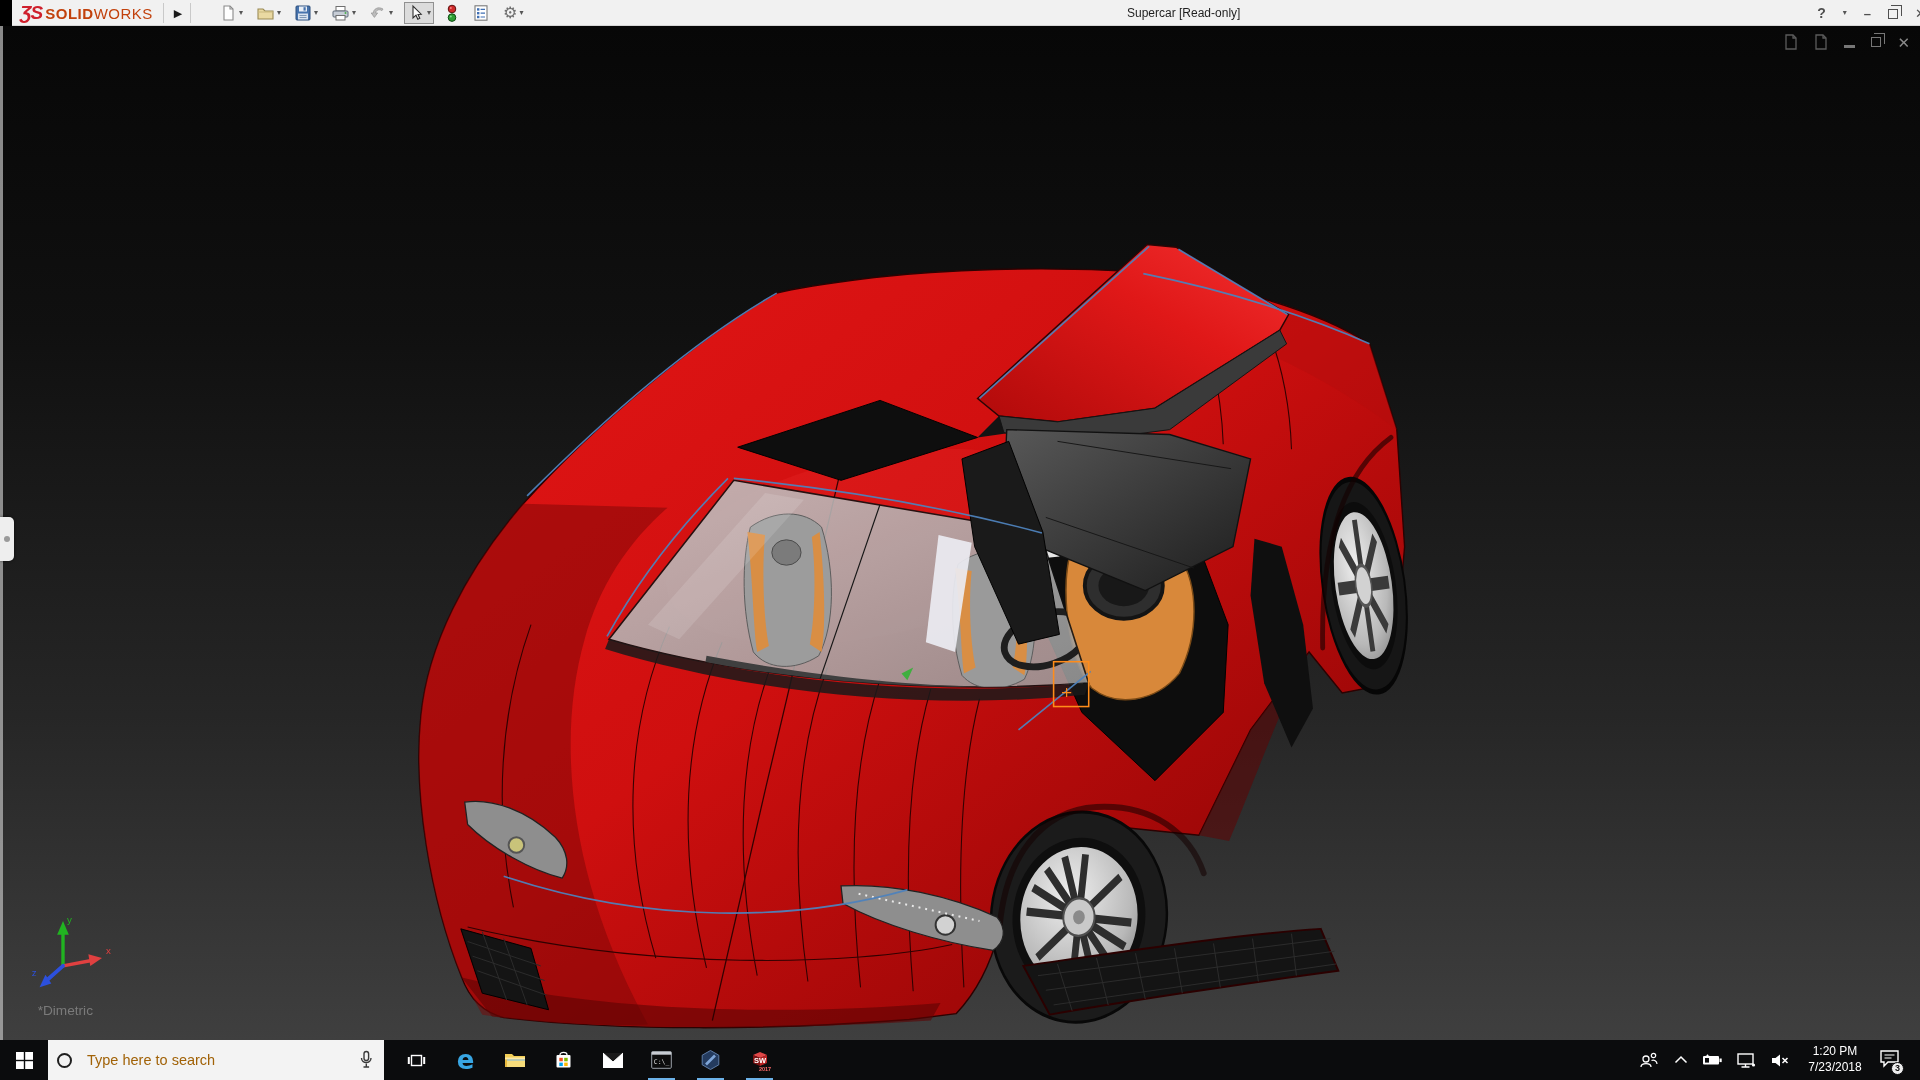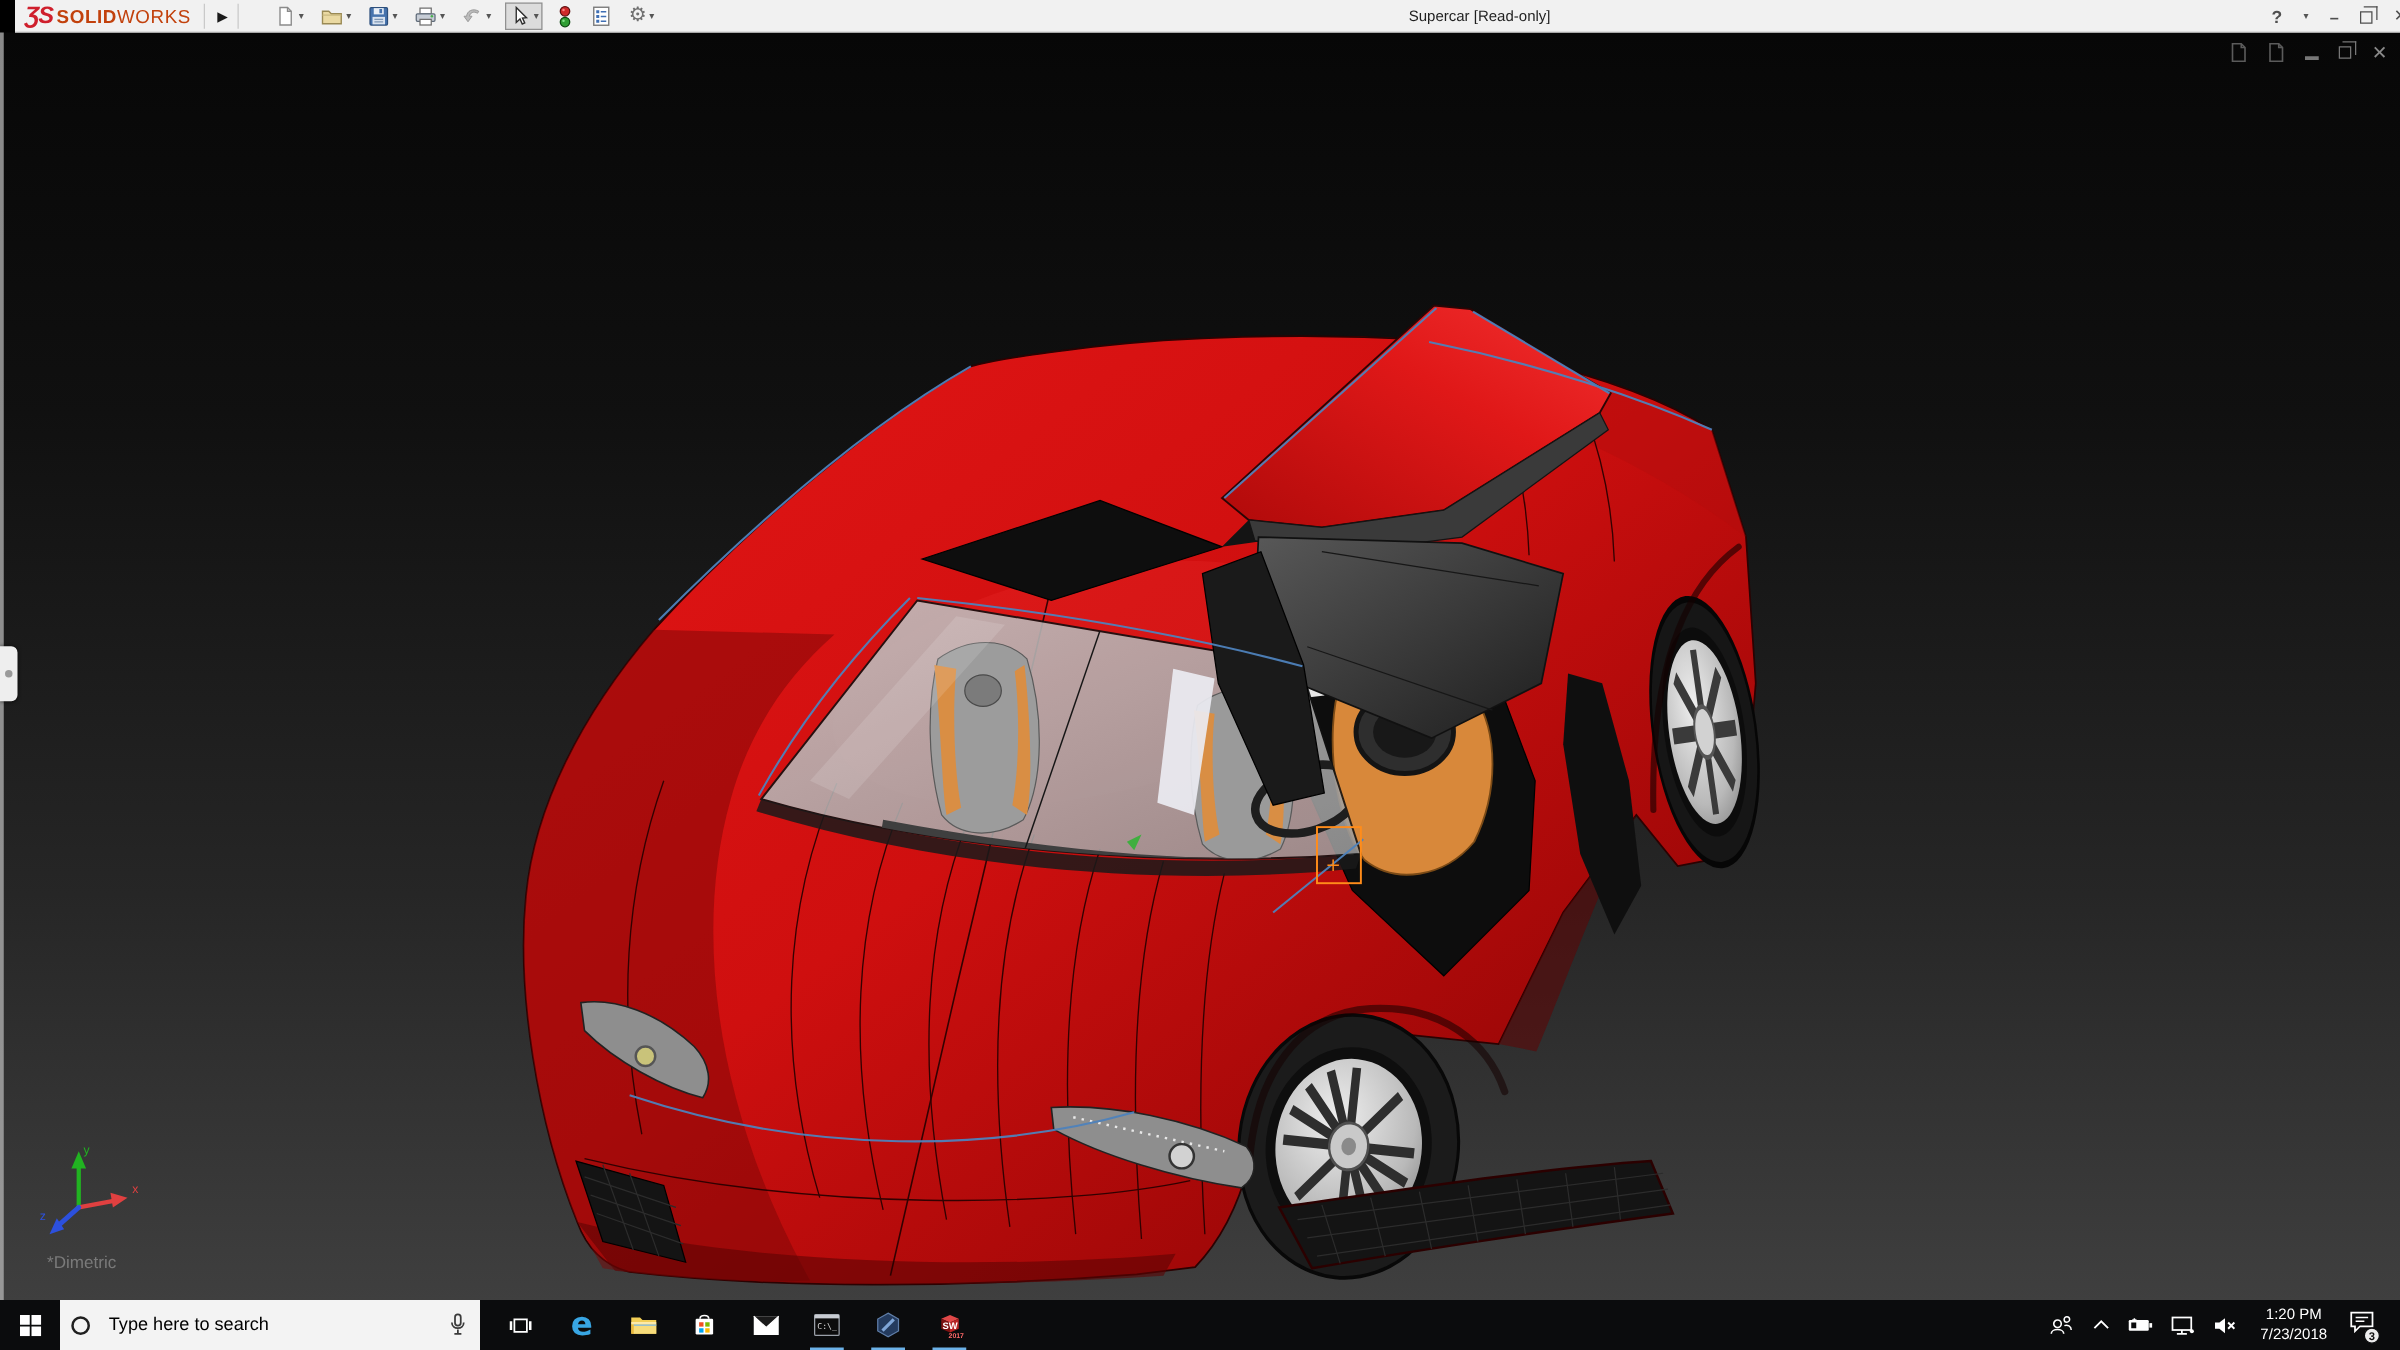--- a/index.html
+++ b/index.html
@@ -47,21 +47,21 @@
     border-top:1.5px solid #777;border-right:1.5px solid #777;}
   .hud-close{color:#8a8a8a;font-size:15px;line-height:1;}
   .car-svg{position:absolute;left:0;top:0;}
 
   
   .taskbar{position:absolute;left:0;top:1040px;width:1920px;height:40px;background:#0b0c0d;
     display:flex;align-items:stretch;z-index:40;}
   .start{width:48px;display:flex;align-items:center;justify-content:center;}
   .searchbox{width:336px;background:#f3f3f3;display:flex;align-items:center;padding:0 10px 0 9px;}
   .search-circle{width:15px;height:15px;border:2px solid #1f1f1f;border-radius:50%;flex:0 0 auto;}
-  .search-text{color:#000000;font-size:14.5px;margin-left:15px;flex:1;}
+  .search-text{color:#a16207;font-size:14.5px;margin-left:15px;flex:1;}
   .apps{display:flex;align-items:stretch;margin-left:8px;}
   .app-slot{width:49px;display:flex;align-items:center;justify-content:center;position:relative;}
   .run-line{position:absolute;bottom:0;left:11px;width:27px;height:2.5px;background:#6cb2e8;}
   .tray{margin-left:auto;display:flex;align-items:center;gap:13px;padding-right:20px;}
   .clock{color:#ffffff;font-size:12px;line-height:1.3;text-align:center;min-width:62px;}
   .edge-e{color:#38a6e3;font-weight:bold;font-size:26px;line-height:1;font-family:"DejaVu Sans",sans-serif;}
   .badge{position:absolute;right:-4px;bottom:-3px;width:13px;height:13px;border-radius:50%;
     background:#ededed;color:#111;font-size:9px;font-weight:bold;display:flex;align-items:center;
     justify-content:center;border:1px solid #0b0c0d;}
 </style>

